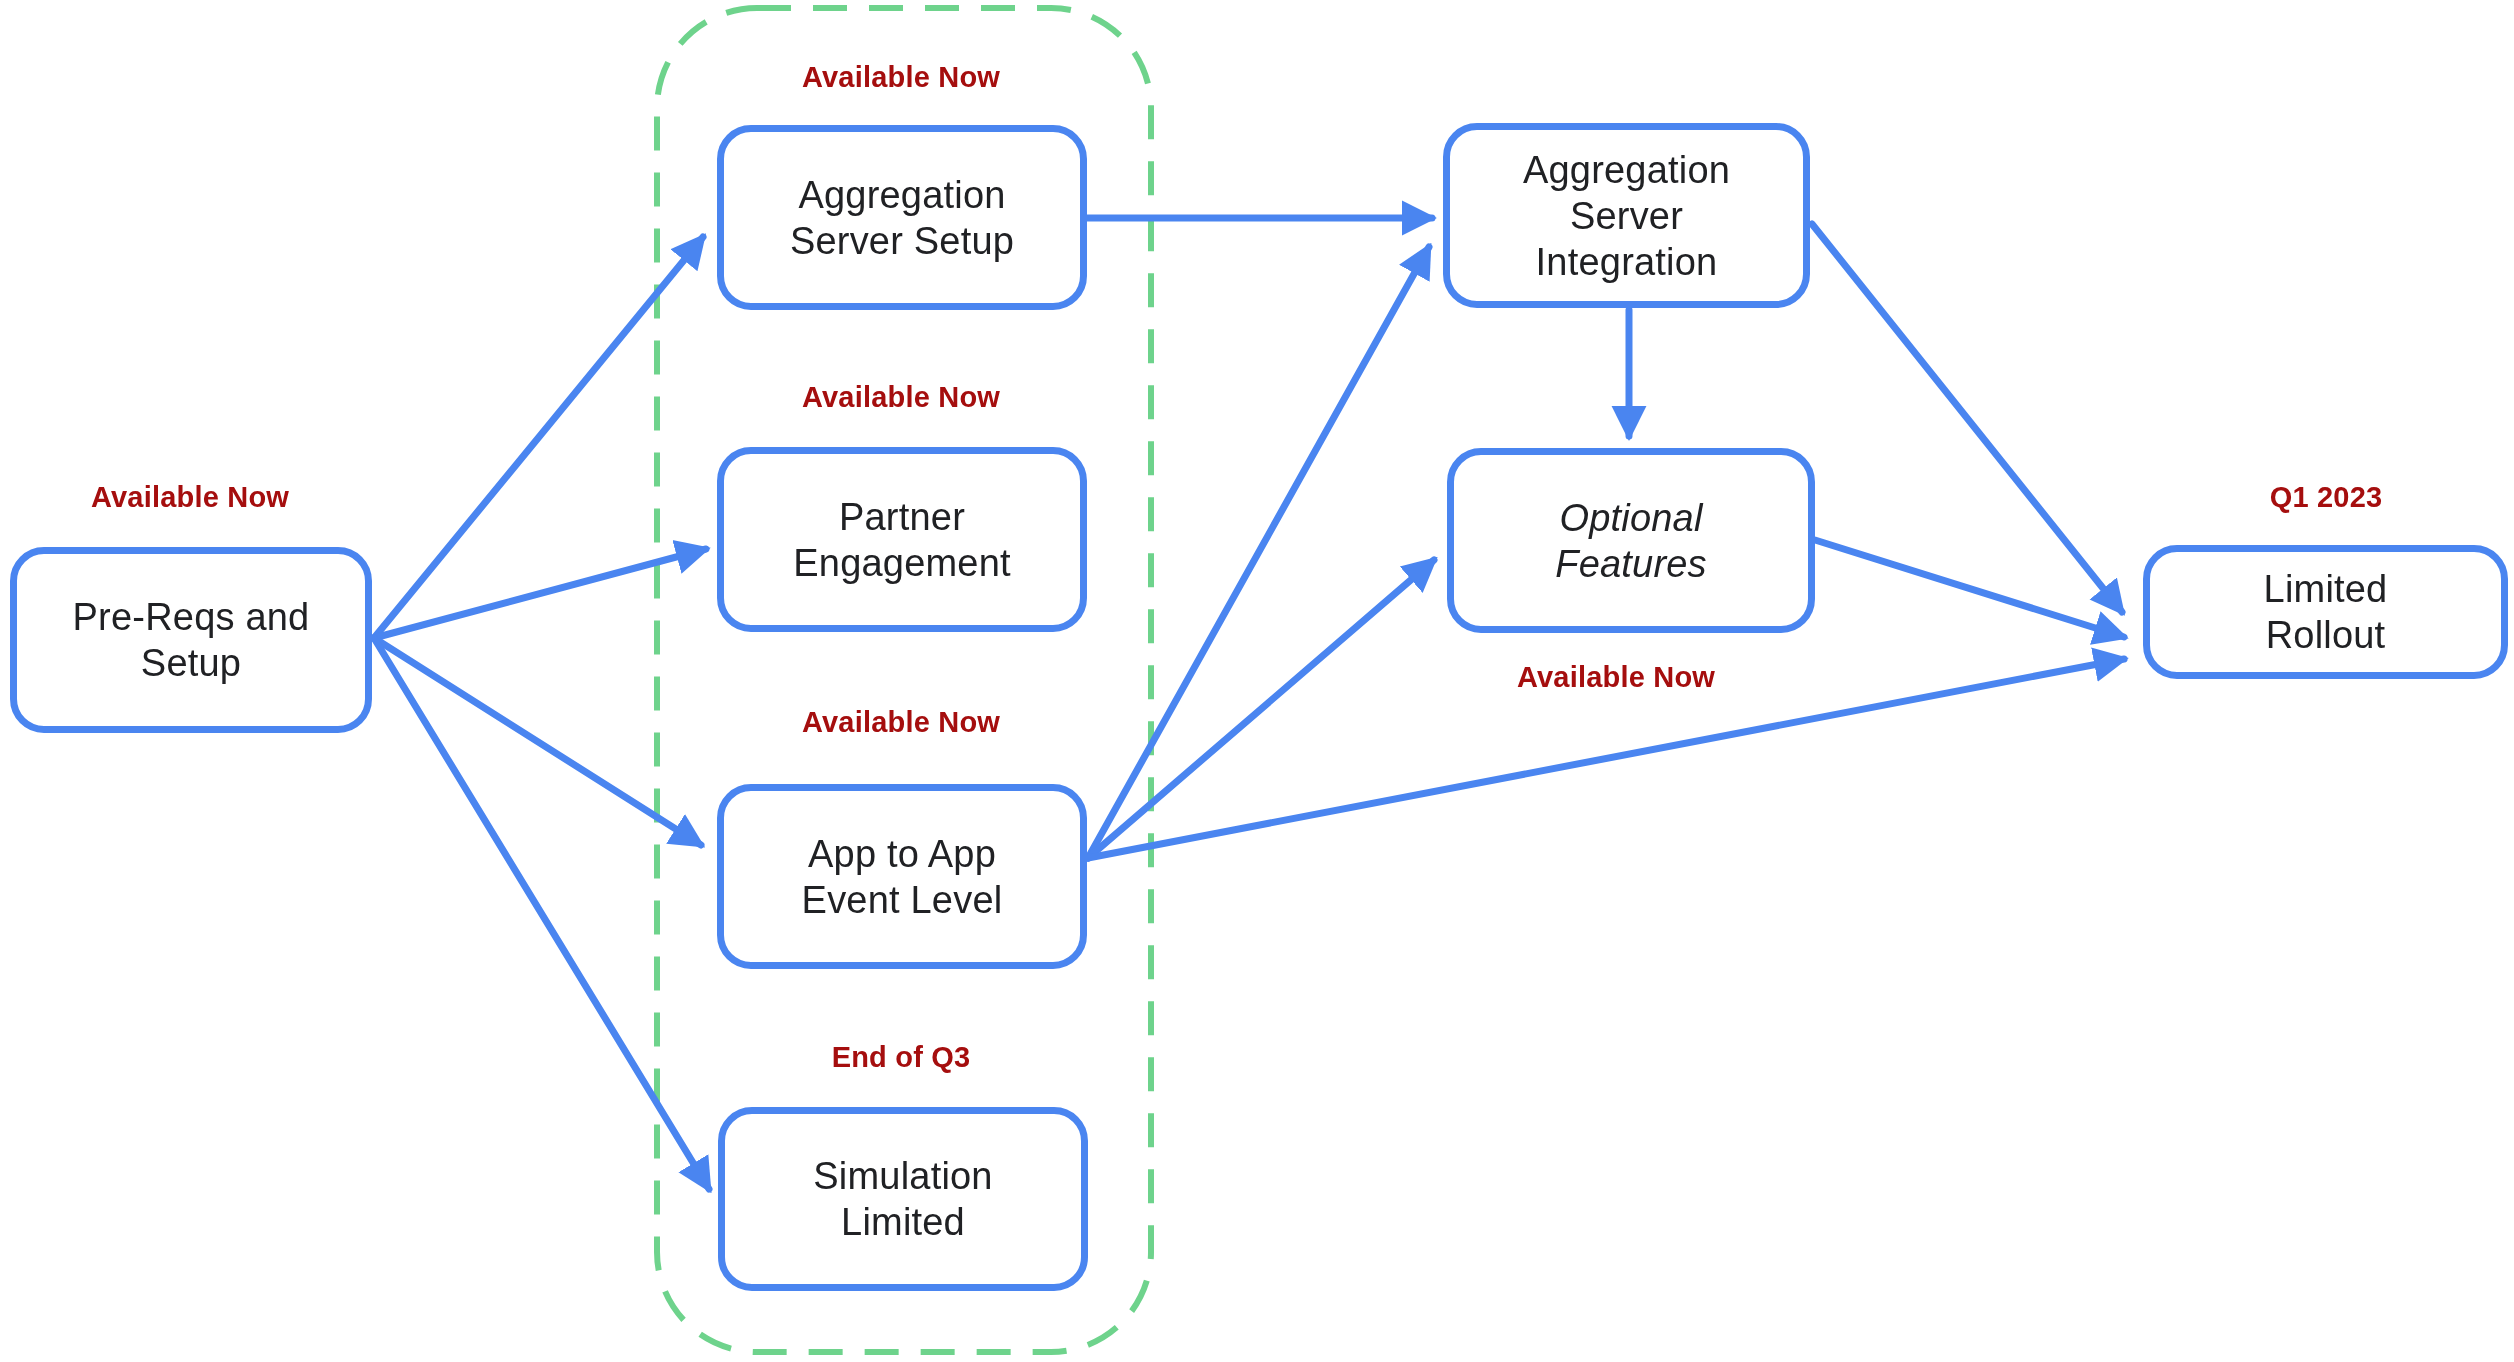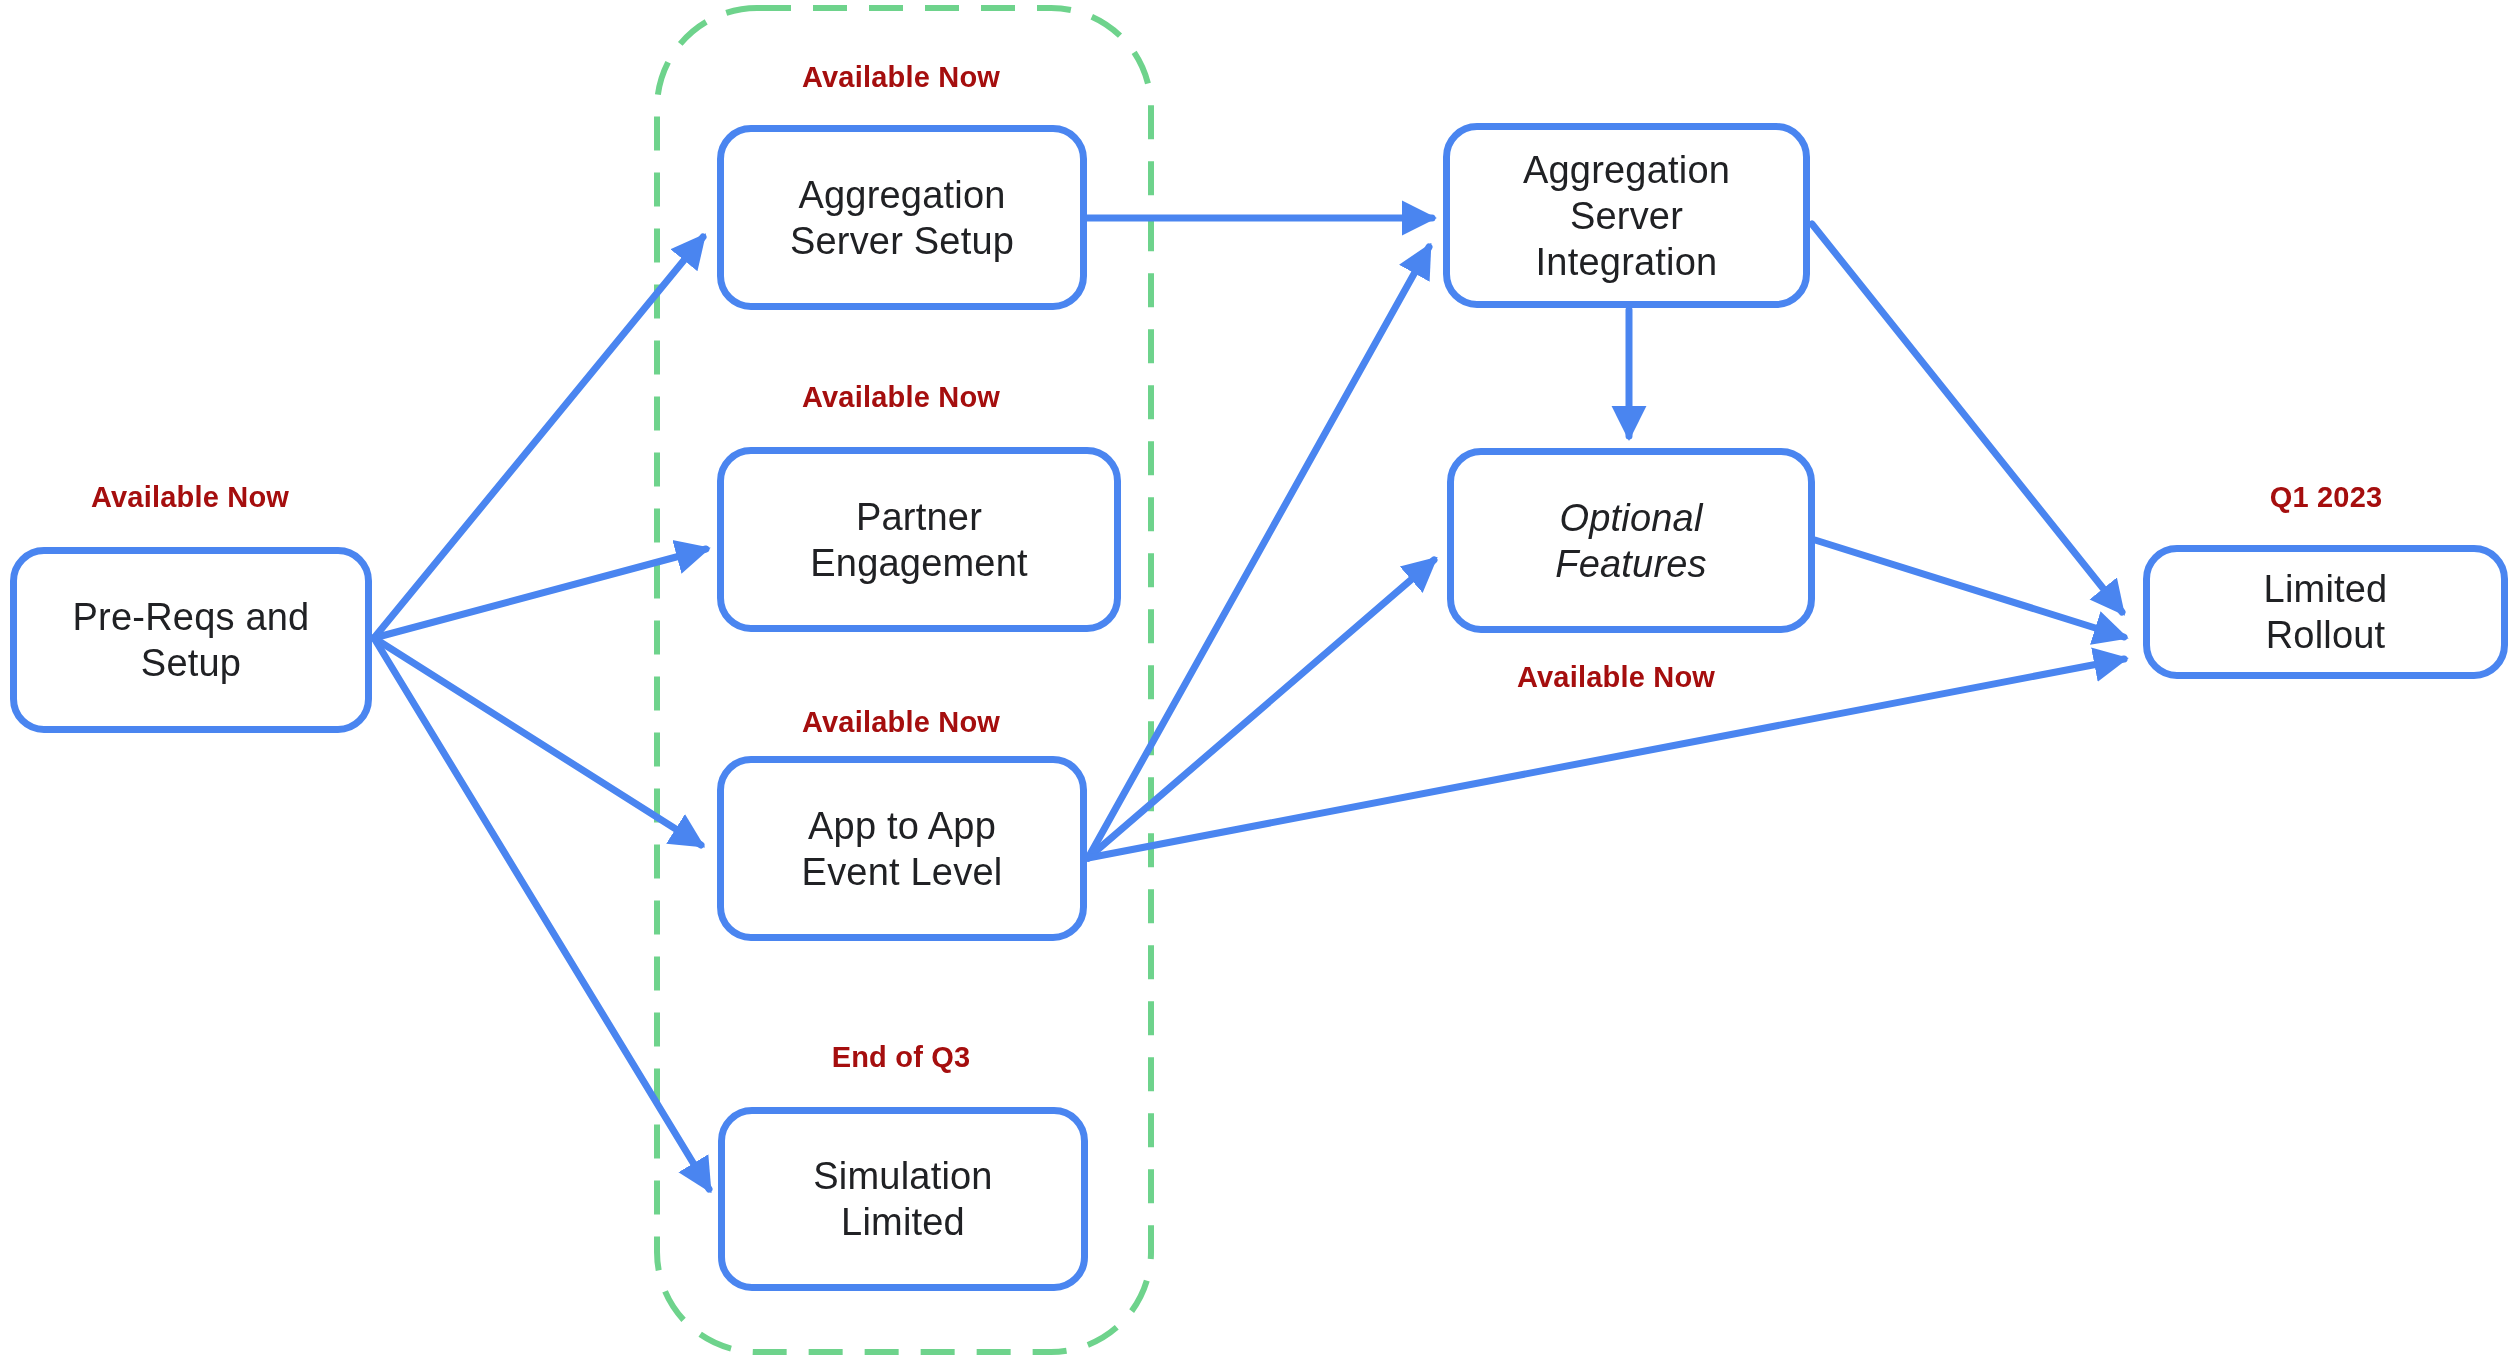--- a/index.html
+++ b/index.html
@@ -88,26 +88,26 @@
   <div class="node" style="left:10px;top:547px;width:362px;height:186px;">
     <span>Pre-Reqs and</span>
     <span>Setup</span>
   </div>
 
   <div class="node" style="left:717px;top:125px;width:370px;height:185px;">
     <span>Aggregation</span>
     <span>Server Setup</span>
   </div>
 
-  <div class="node" style="left:717px;top:447px;width:404px;height:185px;">
+  <div class="node" style="left:717px;top:447px;width:370px;height:185px;">
     <span>Partner</span>
     <span>Engagement</span>
   </div>
 
-  <div class="node" style="left:717px;top:756px;width:370px;height:185px;">
+  <div class="node" style="left:717px;top:784px;width:370px;height:185px;">
     <span>App to App</span>
     <span>Event Level</span>
   </div>
 
   <div class="node" style="left:718px;top:1107px;width:370px;height:184px;">
     <span>Simulation</span>
     <span>Limited</span>
   </div>
 
   <div class="node" style="left:1443px;top:123px;width:367px;height:185px;">

